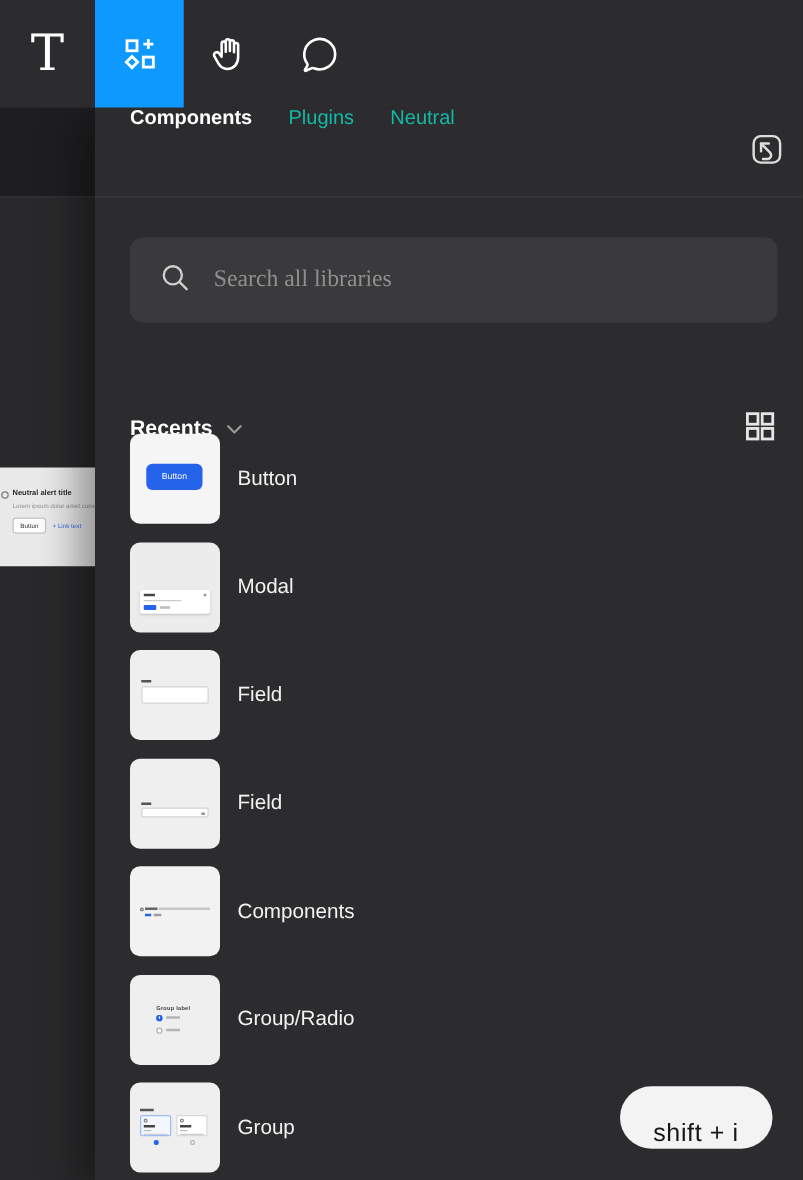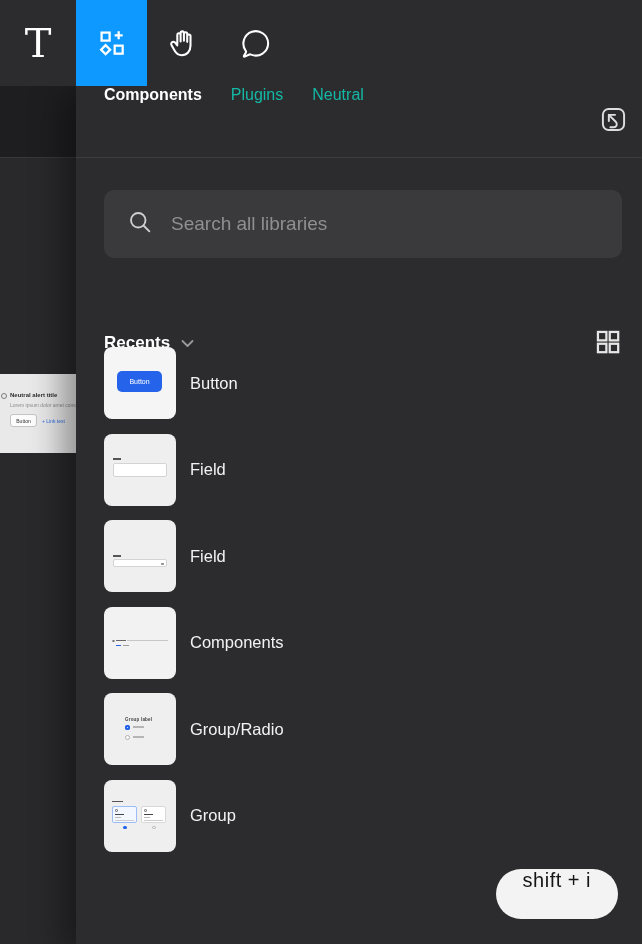--- a/index.html
+++ b/index.html
@@ -30,21 +30,21 @@
 
   
   .panel { position:absolute; left:76px; top:86px; width:566px; height:858px; background:#2c2c2e; box-shadow:-14px 8px 30px rgba(0,0,0,.38); z-index:3; }
 
   .tabs { position:relative; height:72px; display:flex; align-items:flex-start; gap:29px; padding-left:28px; border-bottom:1px solid #3c3c3e; }
   .tab { font-size:16px; color:#14b8a6; font-weight:500; cursor:pointer; white-space:nowrap; }
   .tab.active { color:#ffffff; font-weight:700; }
   .pin-btn { position:absolute; right:12px; top:50%; transform:translateY(-50%); width:34px; height:34px; display:flex; align-items:center; justify-content:center; cursor:pointer; }
 
   .search { position:absolute; left:28px; right:20px; top:104px; height:68px; background:#3a3a3c; border-radius:10px; display:flex; align-items:center; padding:0 22px; gap:17px; }
-  .search input { flex:1; background:transparent; border:none; outline:none; font-size:19px; color:#e2e2e2; font-family:Liberation Sans, sans-serif; }
+  .search input { flex:1; background:transparent; border:none; outline:none; font-size:19px; color:#e2e2e2; font-family:Liberation Serif, serif; }
   .search input::placeholder { color:#8f8f8f; }
 
   .recents { position:absolute; left:28px; right:20px; top:205px; height:32px; display:flex; align-items:center;margin-top:36px; }
   .recents-title { font-size:17px; font-weight:700; color:#ffffff; display:flex; align-items:center; gap:11px; cursor:pointer; }
   .grid-btn { margin-left:auto; width:30px; height:30px; display:flex; align-items:center; justify-content:center; cursor:pointer; }
 
   .list { position:absolute; left:28px; top:261px; right:0; }
   .row { display:flex; align-items:center; gap:14px; margin-bottom:14.5px; cursor:pointer; }
   .row-label { font-size:16.5px; color:#f2f2f2; }
 
@@ -91,21 +91,21 @@
   .t-group .g-dot-un { position:absolute; left:48px; top:46px; width:3.5px; height:3.5px; border:0.8px solid #b5b5b5; border-radius:50%; }
 
   
   .t-radio .r-label { position:absolute; left:21px; top:24px; font-size:4.5px; font-weight:700; color:#444; white-space:nowrap; letter-spacing:.2px; }
   .t-radio .r1 { position:absolute; left:21px; top:32px; width:5px; height:5px; background:#2563eb; border-radius:50%; box-shadow:inset 0 0 0 1.4px #2563eb; }
   .t-radio .r1:after { content:""; position:absolute; left:1.6px; top:1.6px; width:1.8px; height:1.8px; background:#fff; border-radius:50%; }
   .t-radio .r1t { position:absolute; left:29px; top:33px; width:11px; height:2px; background:#b5b5b5; }
   .t-radio .r2 { position:absolute; left:21px; top:42px; width:5px; height:5px; border:1px solid #b0b0b0; border-radius:50%; background:#fff; }
   .t-radio .r2t { position:absolute; left:29px; top:43px; width:11px; height:2px; background:#b5b5b5; }
 
-  .badge { position:absolute; right:24px; bottom:25px; height:50px; border-radius:25px; background:#f3f3f3; color:#161616; font-size:20px; font-weight:500; display:flex; align-items:flex-start; padding:0 27px; letter-spacing:.5px; z-index:6; }
+  .badge { position:absolute; right:24px; bottom:25px; height:50px; border-radius:25px; background:#f3f3f3; color:#161616; font-size:20px; font-weight:500; display:flex; align-items:flex-end; padding:0 27px; letter-spacing:.5px; z-index:6; }
 </style>
 </head>
 <body>
 
 <div class="toolbar">
   <div class="tool first">
     <span class="text-glyph">T</span>
   </div>
   <div class="tool active">
     <span>
@@ -196,20 +196,32 @@
 
   <div class="list">
 
     <div class="row">
       <div class="thumb t-button">
         <div class="mini-btn">Button</div>
       </div>
       <span class="row-label">Button</span>
     </div>
 
+    <div class="row">
+      <div class="thumb t-modal">
+        <div class="mini-modal">
+          <div class="mm-title"></div>
+            <div class="mm-x"></div>
+            <div class="mm-line"></div>
+          <div class="mm-btn"></div>
+            <div class="mm-ghost"></div>
+        </div>
+      </div>
+      <span class="row-label">Modal</span>
+    </div>
 
     <div class="row">
       <div class="thumb t-field">
         <div class="f-label"></div>
           <div class="f-input"></div>
       </div>
       <span class="row-label">Field</span>
     </div>
 
     <div class="row">

